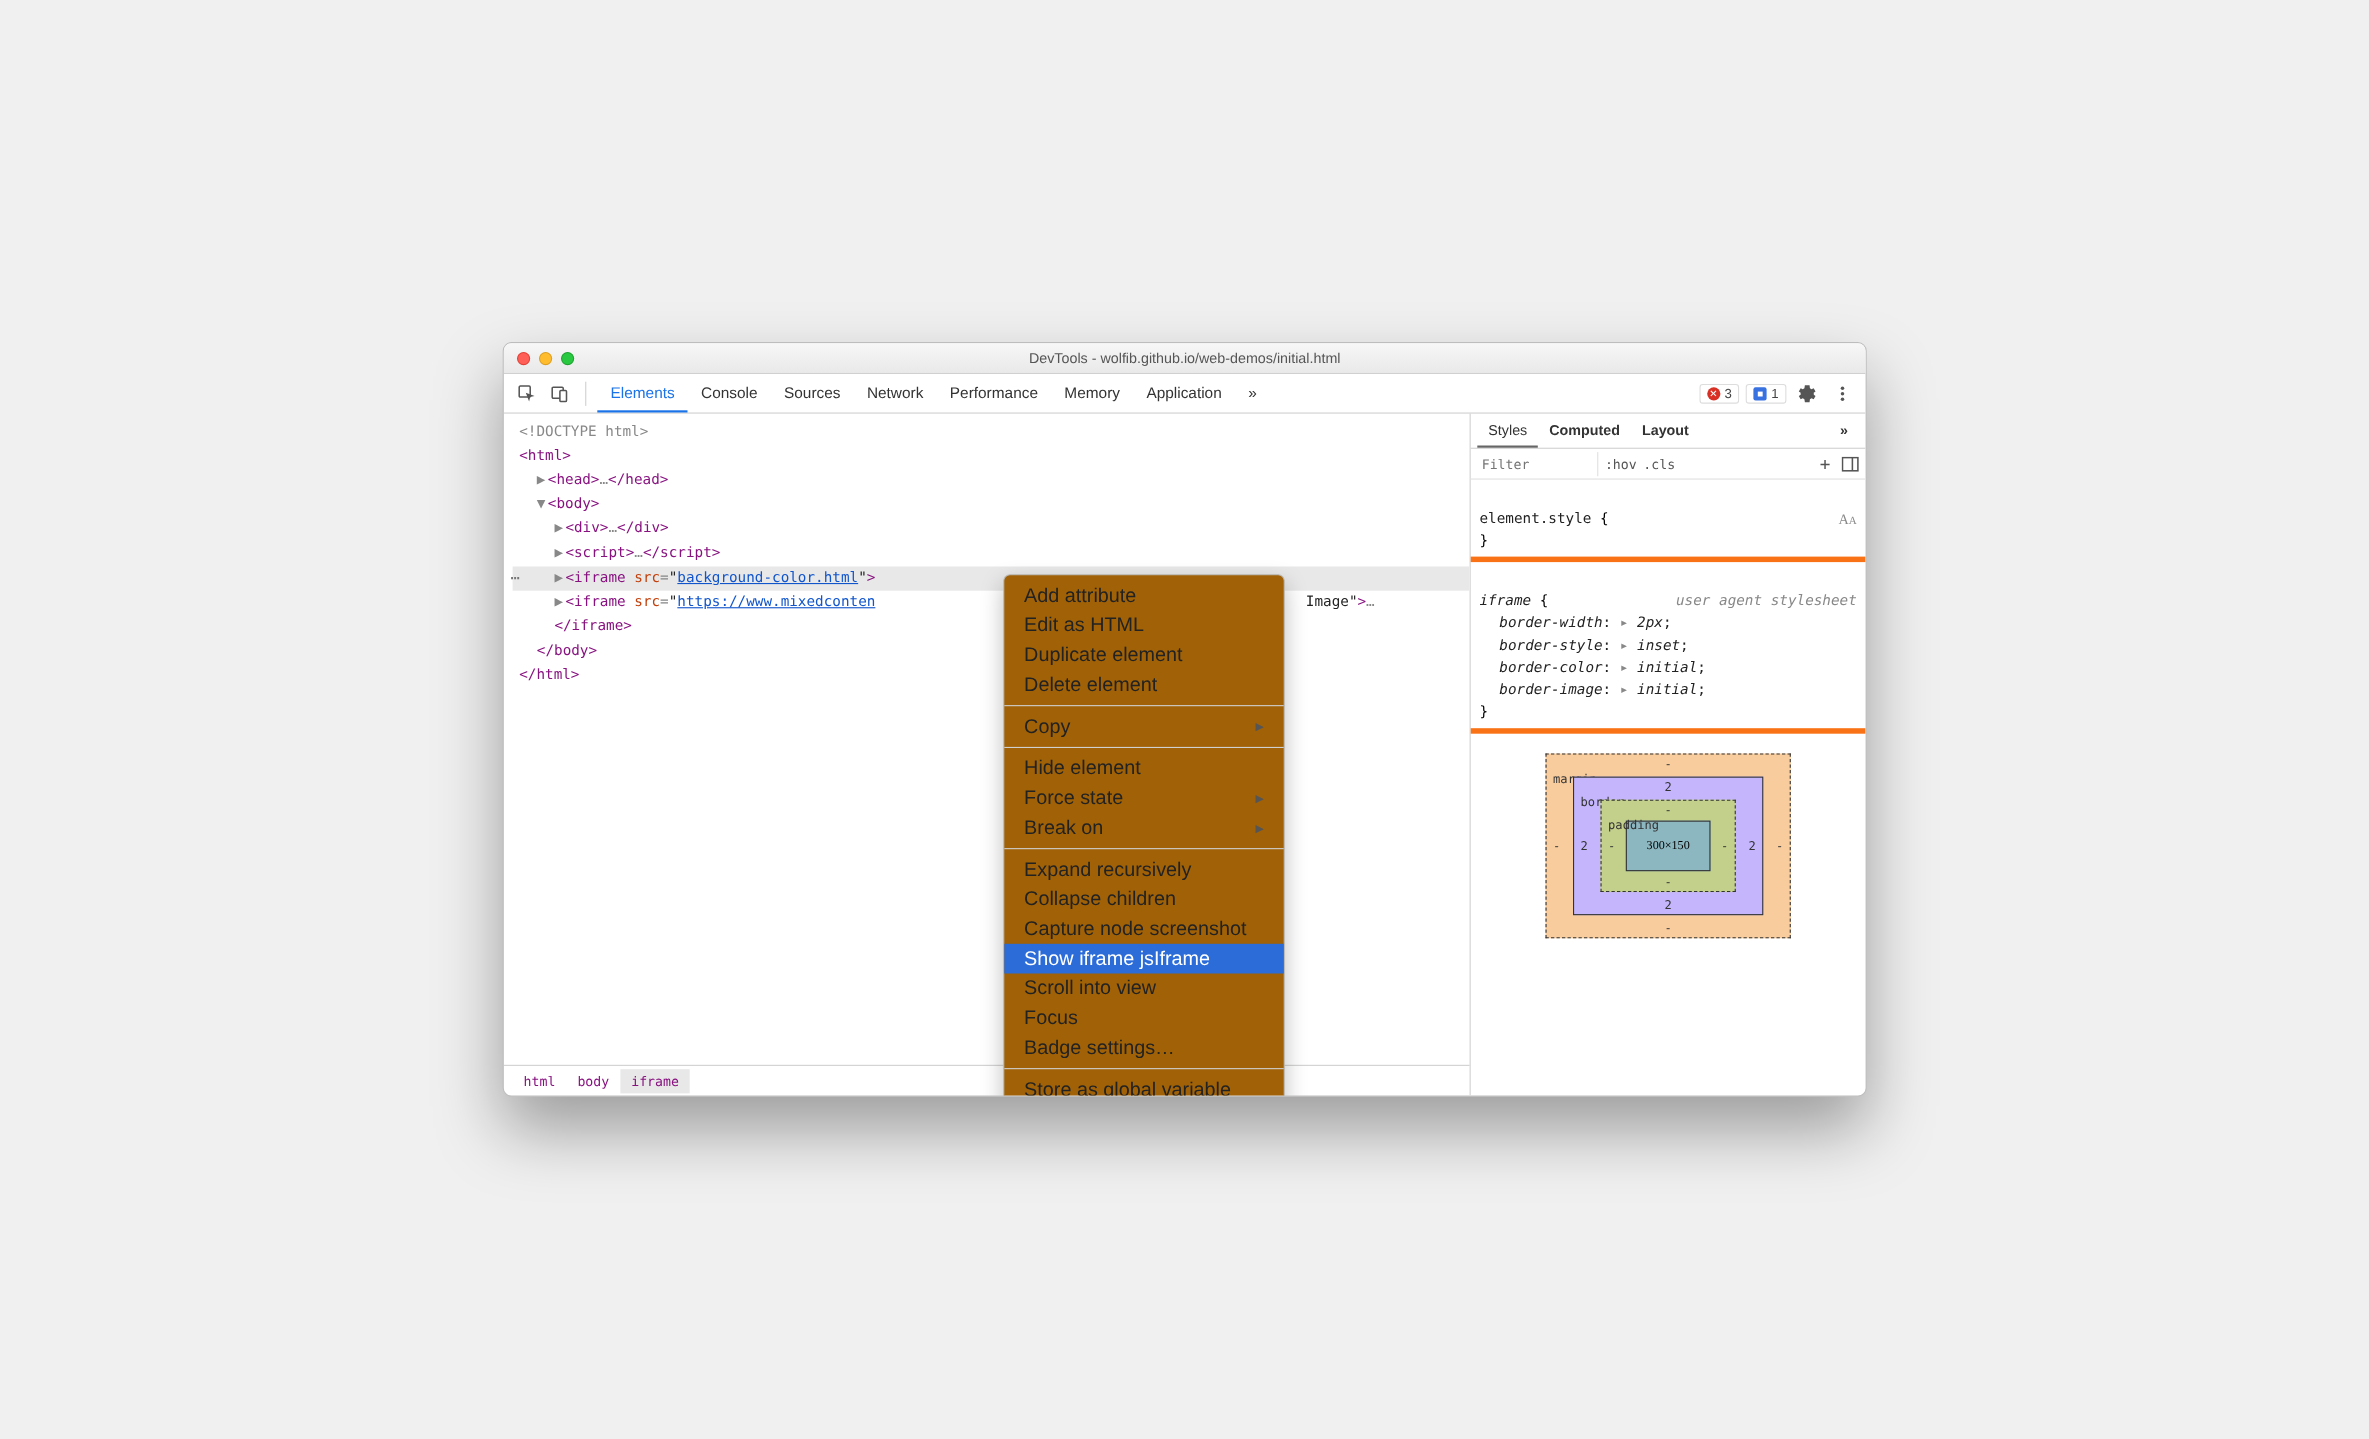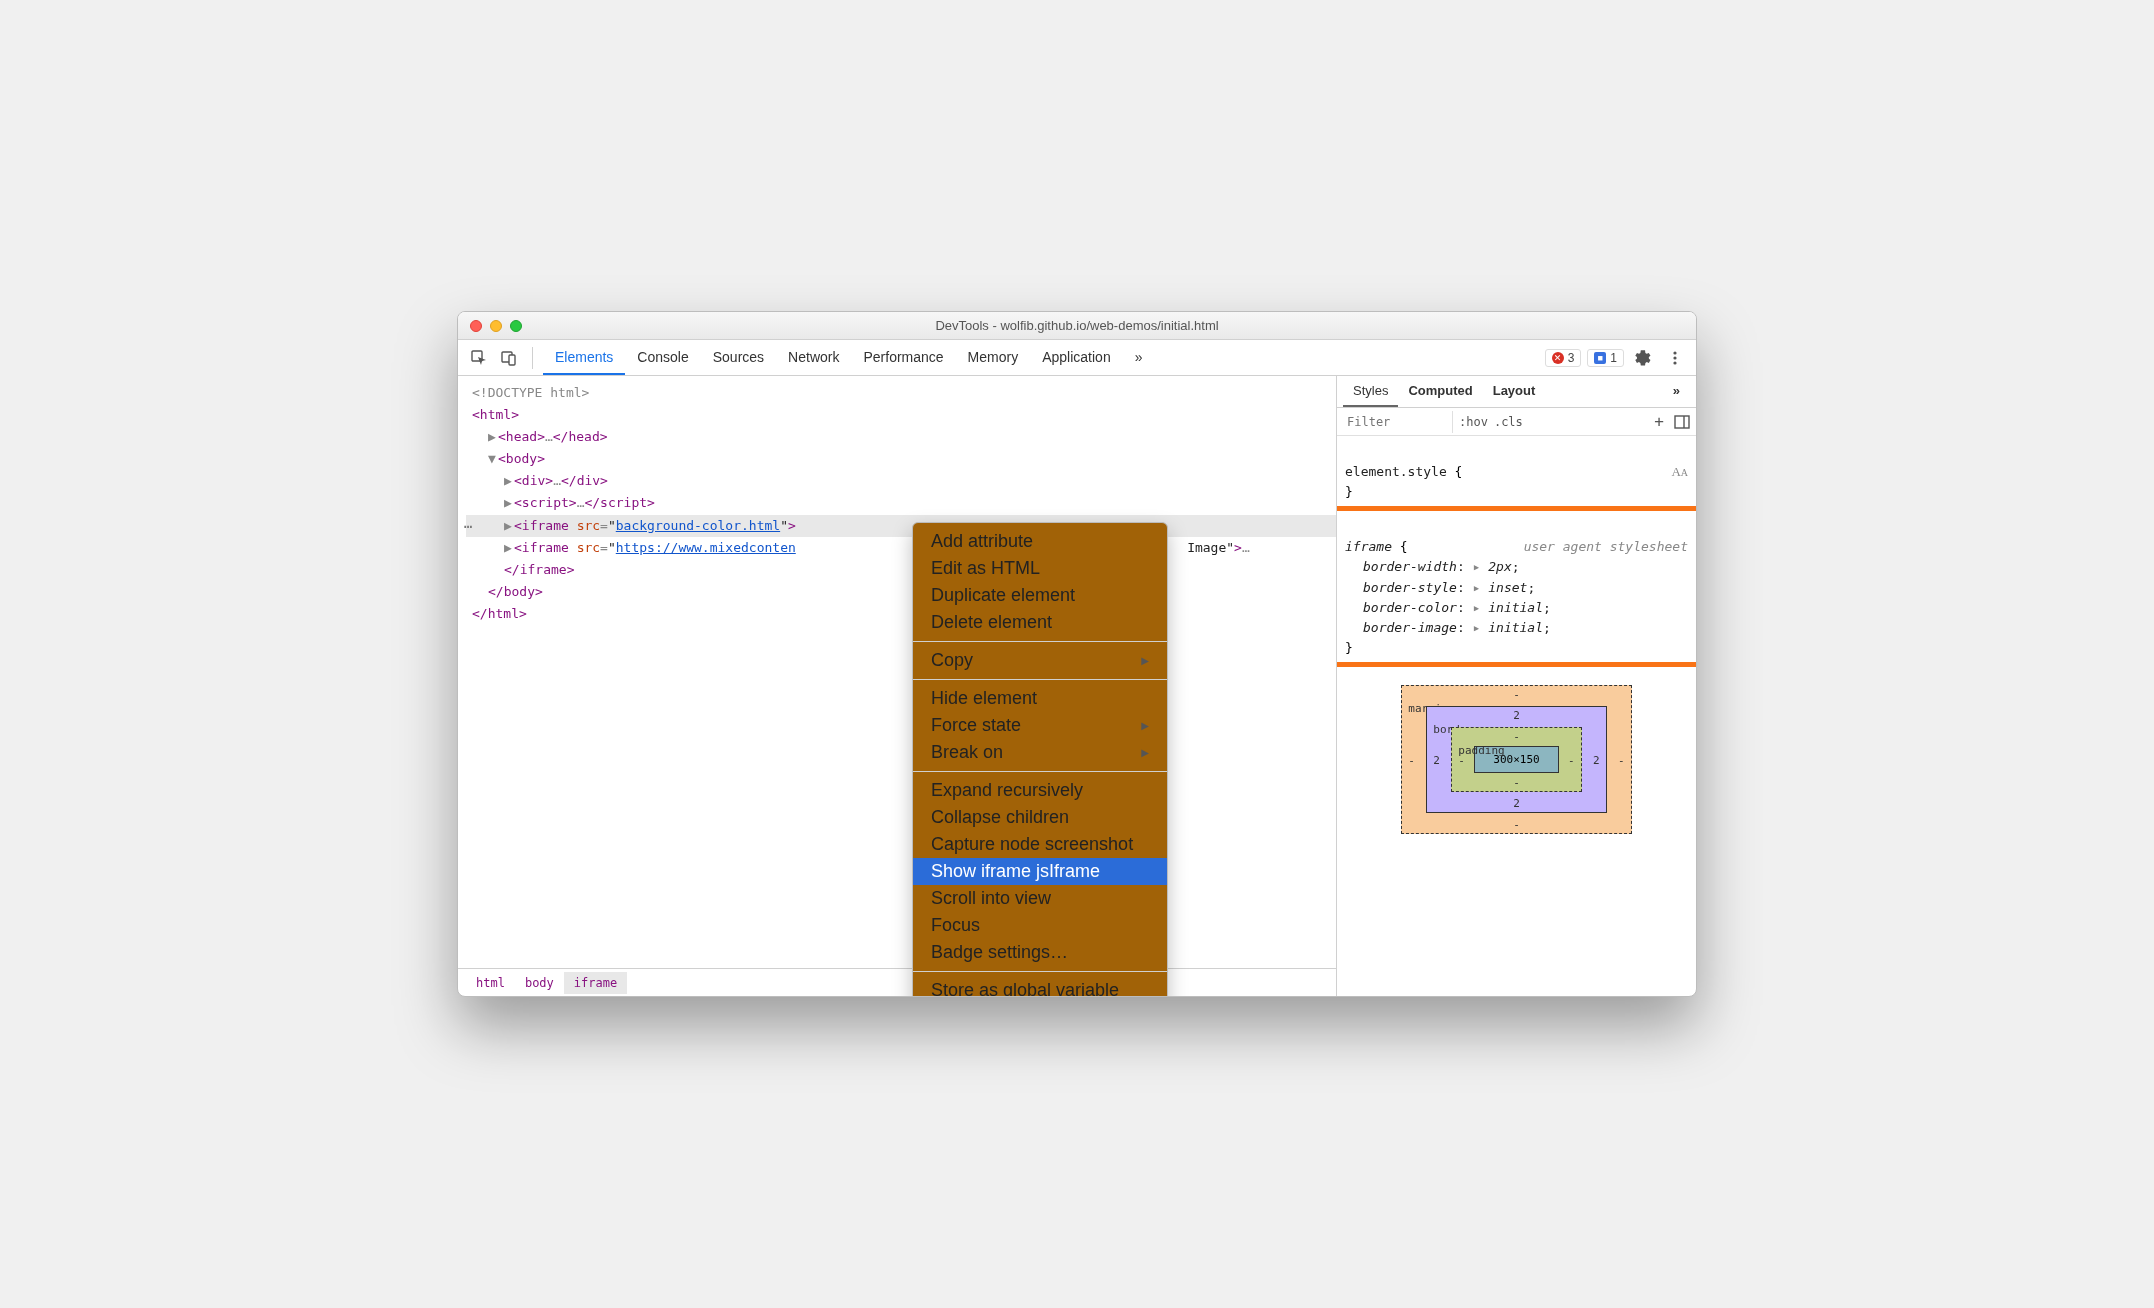--- a/index.html
+++ b/index.html
@@ -158,21 +158,22 @@
   .bm-border{
     background:#c4b5fd;border:1px solid #333;
     padding:20px 24px;position:relative;
   }
   .bm-padding{
     background:#c3d08b;border:1px dashed #333;
     padding:18px 22px;position:relative;
   }
   .bm-content{
     background:#8cb6c0;border:1px solid #333;
-    padding:6px 18px;
+    padding:16px 18px;
+    font-family:Liberation Serif, serif;
   }
   .bm-label{position:absolute;top:16px;left:6px;font-size:11px;color:#333;}
   .bm-val{font-size:11px;color:#333;}
   .bm-n{position:absolute;left:50%;transform:translateX(-50%);}
   .bm-s{position:absolute;left:50%;transform:translateX(-50%);bottom:2px;}
   .bm-w{position:absolute;top:50%;transform:translateY(-50%);left:6px;}
   .bm-e{position:absolute;top:50%;transform:translateY(-50%);right:6px;}
   
   .ctx {
     position:absolute;

